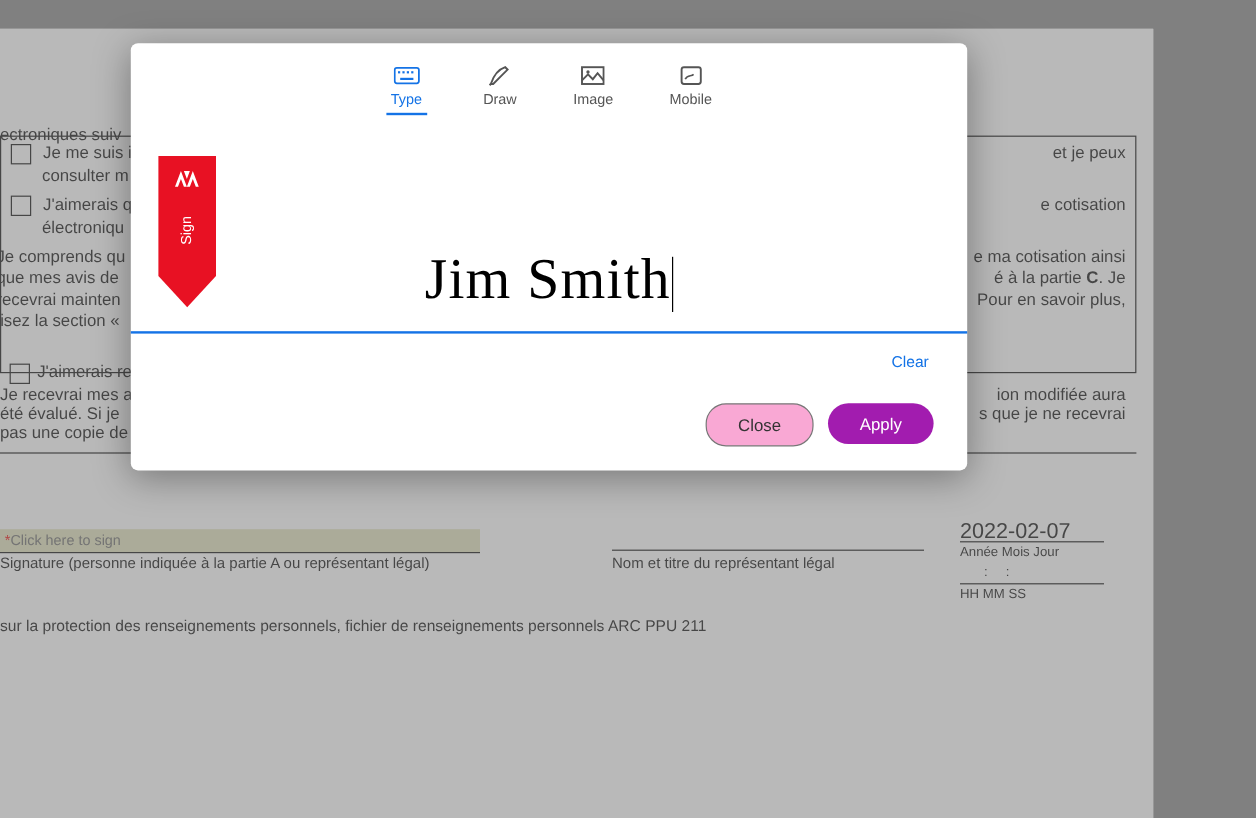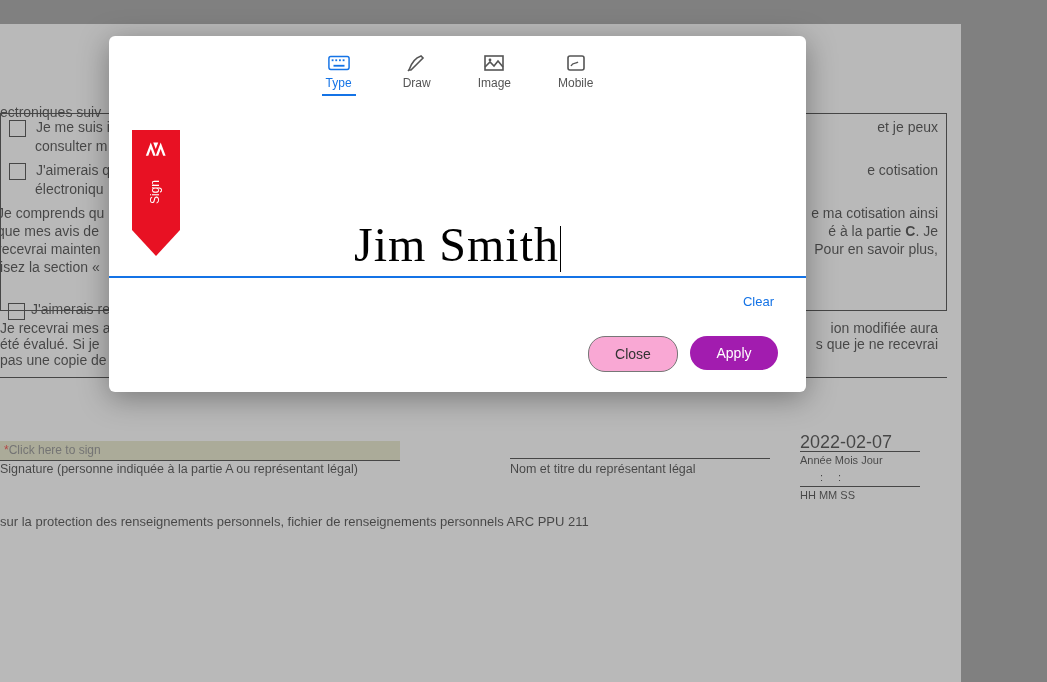--- a/index.html
+++ b/index.html
@@ -23,21 +23,21 @@
 
   
   .modal{position:absolute;left:109px;top:36px;width:697px;height:356px;background:#fff;border-radius:6px;box-shadow:0 6px 30px rgba(0,0,0,.35);}
   .tabs{display:flex;gap:47px;justify-content:center;margin-top:18px;}
   .tab{display:flex;flex-direction:column;align-items:center;font-size:12px;color:#555;cursor:pointer;}
   .tab.active{color:#1473e6;}
   .tab.active .underline{display:block;}
   .tab .underline{display:none;width:34px;height:2px;background:#1473e6;margin-top:4px;}
   .tab .ic{width:22px;height:18px;display:flex;align-items:center;justify-content:center;margin-bottom:4px;}
   .sig-canvas{position:absolute;left:0;right:0;top:150px;height:90px;border-bottom:2px solid #1473e6;display:flex;align-items:flex-end;justify-content:center;}
-  .typed-sig{font-family:'Brush Script MT','Segoe Script',cursive;font-size:48px;color:#000;position:relative;letter-spacing:1px;padding-bottom:4px;}
+  .typed-sig{font-family:'Brush Script MT','Segoe Script',cursive;font-size:48px;color:#000;position:relative;letter-spacing:1px;padding-bottom:16px;}
   .cursor::after{content:"";display:inline-block;width:1px;height:46px;background:#000;margin-left:1px;vertical-align:bottom;}
   .clear-link{position:absolute;right:32px;top:258px;color:#1473e6;font-size:13px;text-decoration:none;margin-left:48px;}
   .btn-row{position:absolute;bottom:20px;right:28px;display:flex;gap:12px;}
   .btn{min-width:88px;height:34px;border-radius:17px;font-size:14px;display:flex;align-items:center;justify-content:center;cursor:pointer;}
   .btn-close{background:#f9a8d4;border:1.5px solid #777;color:#333;}
   .btn-apply{background:#a21caf;border:none;color:#fff;}
 
   
   .sign-ptr{position:absolute;left:132px;top:130px;width:48px;height:128px;z-index:5;}
   .sign-ptr .body{width:48px;height:100px;background:#e81123;position:relative;}

